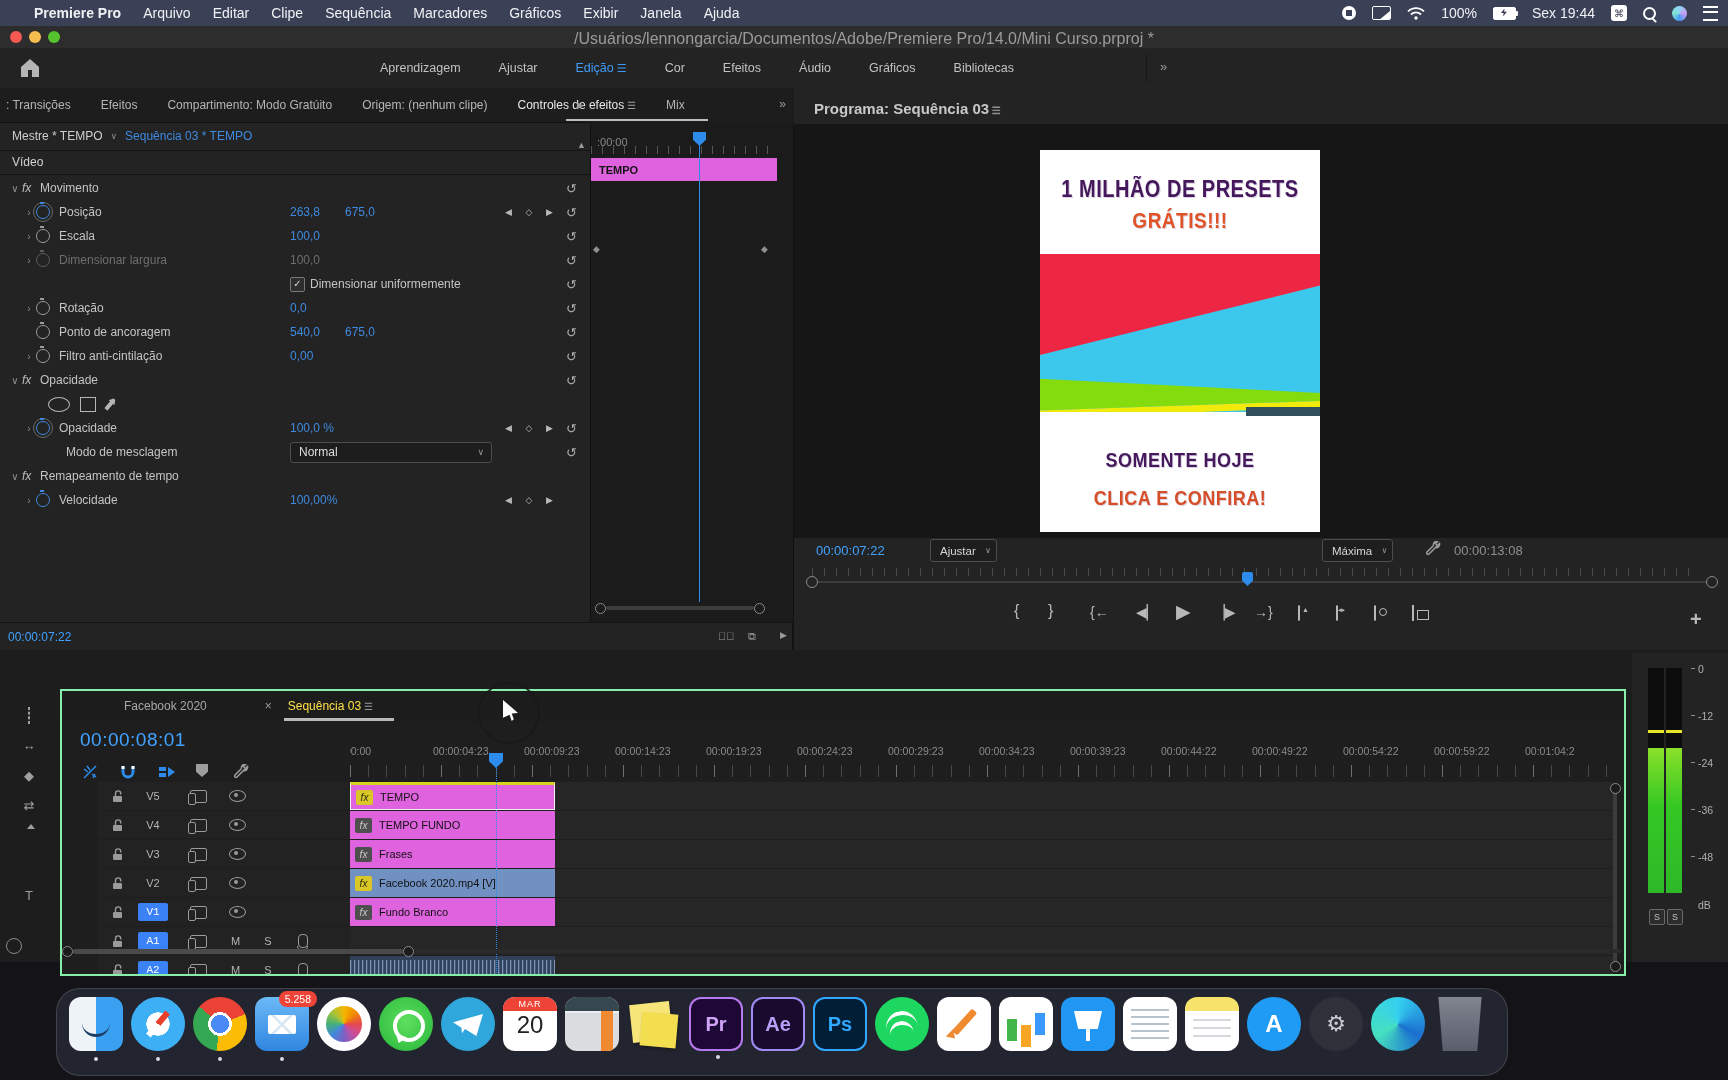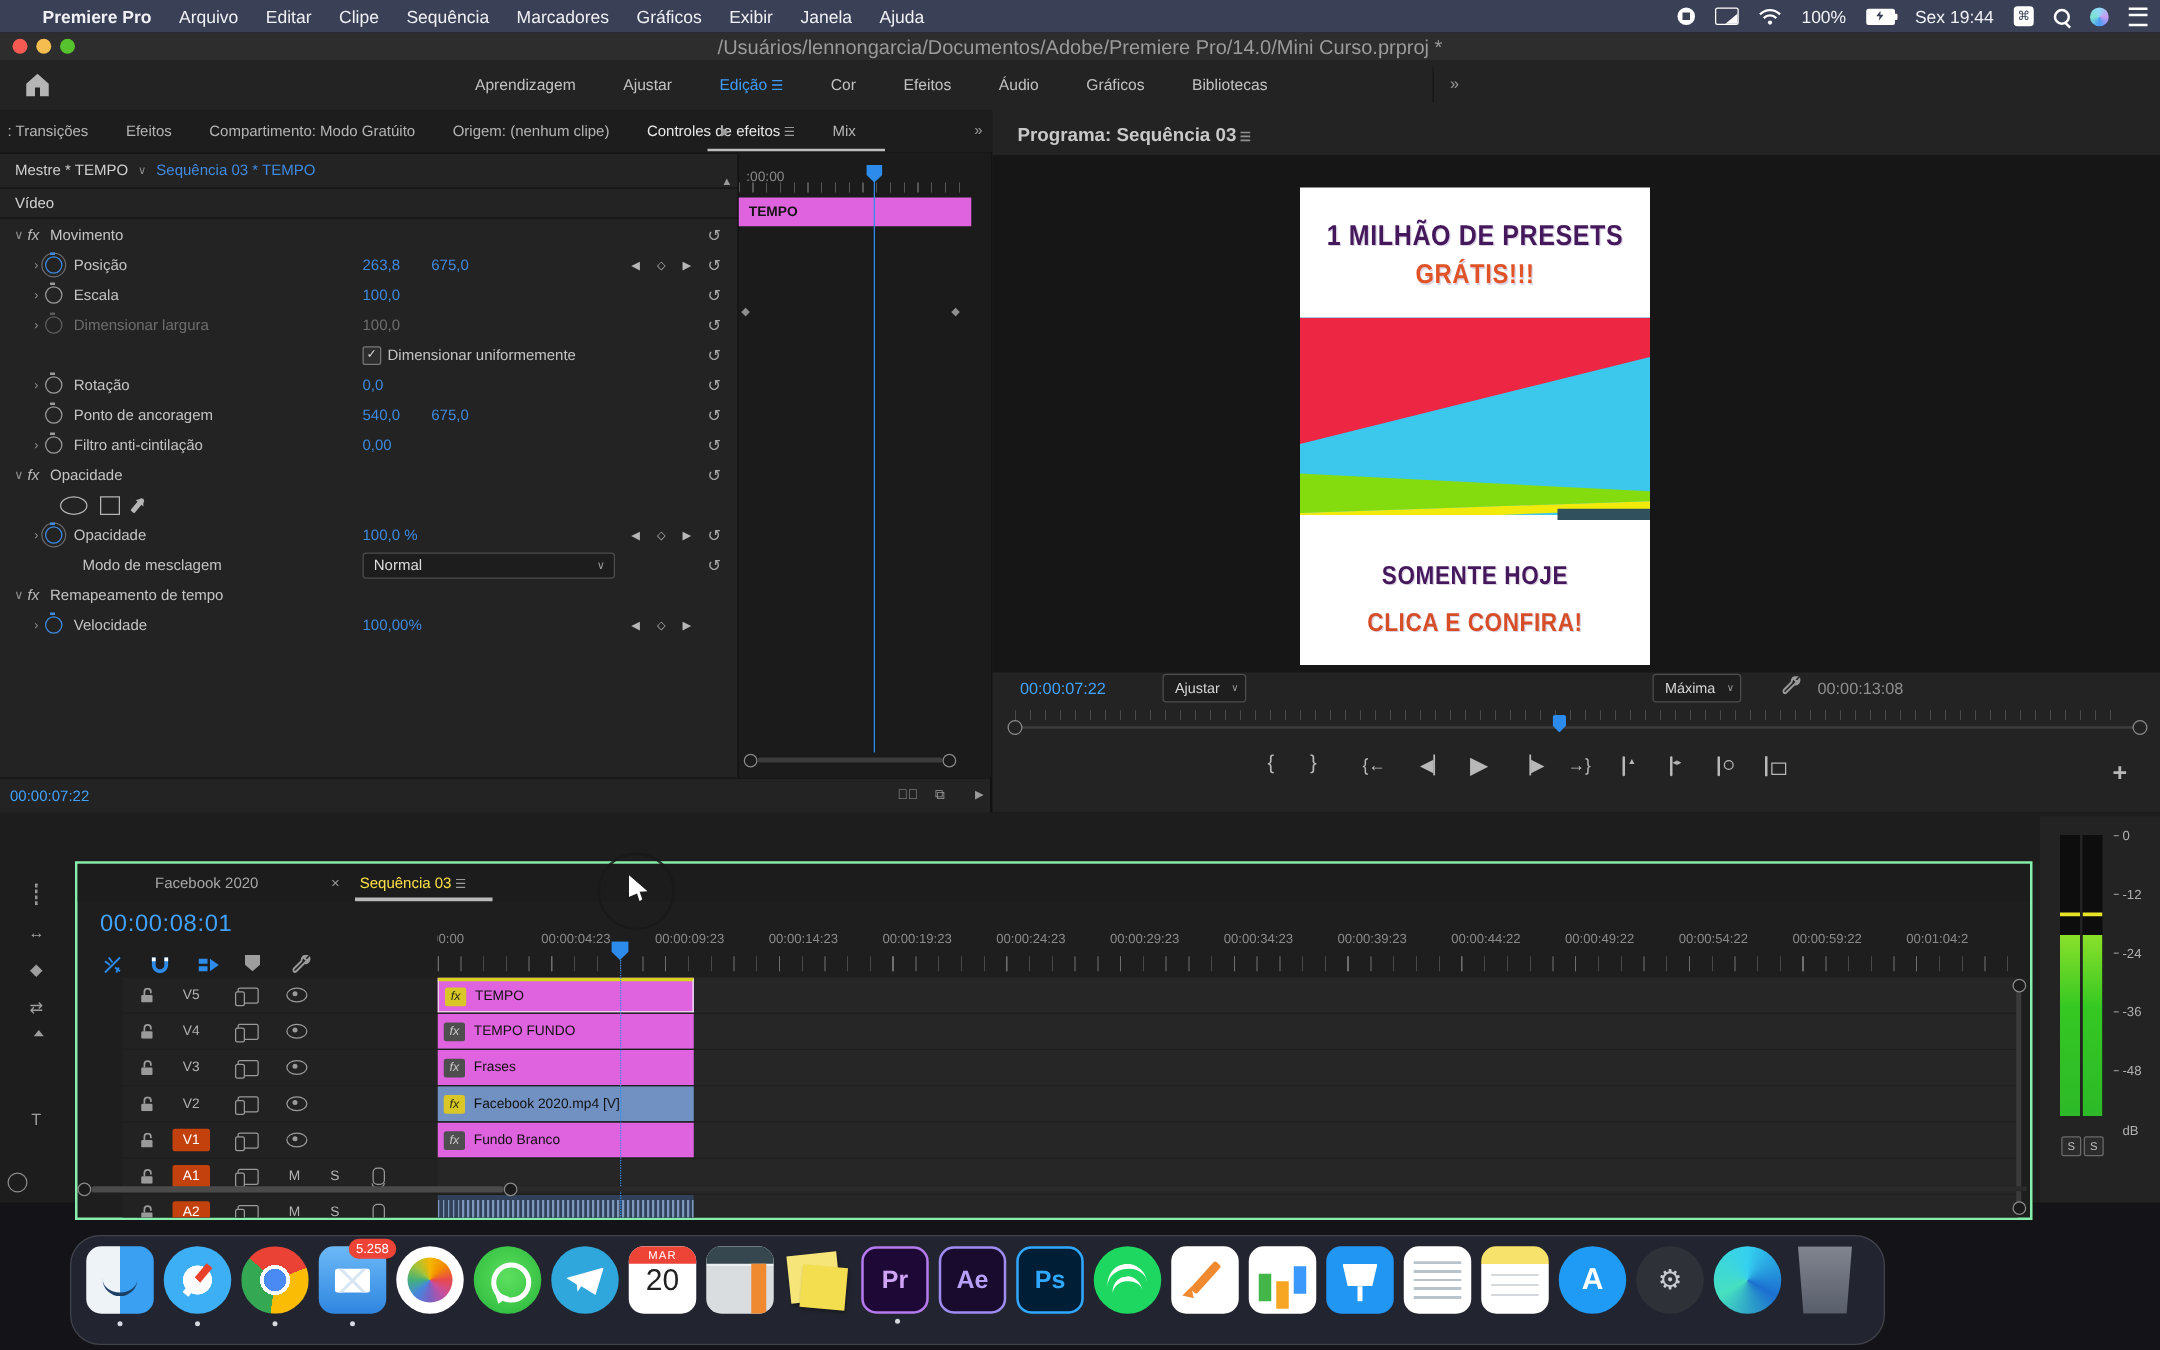--- a/index.html
+++ b/index.html
@@ -192,21 +192,21 @@
   #tl-ticks{position:absolute;left:0;top:24px;width:1290px;height:12px;
     background:repeating-linear-gradient(90deg,#6e6e6e 0 1px,transparent 1px 91px),
                repeating-linear-gradient(90deg,#484848 0 1px,transparent 1px 18.2px);}
   #tl-tracks{position:absolute;left:36px;top:91px;right:10px;}
   .trow{display:flex;height:28px;margin-bottom:1px;}
   .thead{width:252px;background:#222222;display:flex;align-items:center;flex:none;}
   .tbody{flex:1;background:#262626;position:relative;overflow:hidden;}
   .lock{margin-left:14px;width:12px;height:12px;flex:none;}
   .tname{width:30px;height:18px;margin-left:14px;border-radius:2px;color:#b3b3b3;font-size:11px;
     display:flex;align-items:center;justify-content:center;flex:none;}
-  .tname[data-target="true"]{background:#c2410c;color:#fff;}
+  .tname[data-target="true"]{background:#3b82f6;color:#fff;font-family:Liberation Mono, monospace;}
   .outic{width:15px;height:11px;border:1.5px solid #9a9a9a;border-radius:2px;margin-left:22px;position:relative;flex:none;}
   .outic::after{content:"";position:absolute;left:-3px;top:2px;width:6px;height:10px;background:#222222;border:1.5px solid #9a9a9a;border-radius:2px;}
   .eye{width:15px;height:10px;border:1.5px solid #9a9a9a;border-radius:50%;margin-left:22px;position:relative;flex:none;}
   .eye::after{content:"";position:absolute;left:4px;top:2px;width:4px;height:4px;background:#9a9a9a;border-radius:50%;}
   .msbtn{margin-left:24px;color:#b3b3b3;font-size:11px;flex:none;}
   .micic{width:8px;height:12px;border:1.5px solid #9a9a9a;border-radius:4px;margin-left:26px;position:relative;flex:none;}
   .micic::after{content:"";position:absolute;left:-2px;bottom:-4px;width:9px;height:4px;border:1.5px solid #9a9a9a;border-top:none;border-radius:0 0 5px 5px;}
   .clip{position:absolute;left:0;top:0;width:205px;height:100%;background:#df63df;display:flex;align-items:center;box-sizing:border-box;}
   .clip[data-variant="blue"]{background:#7191c2;}
   .clip[data-selected="true"]{border:1.5px solid #f2f2f2;border-top:3px solid #d6d31f;}

